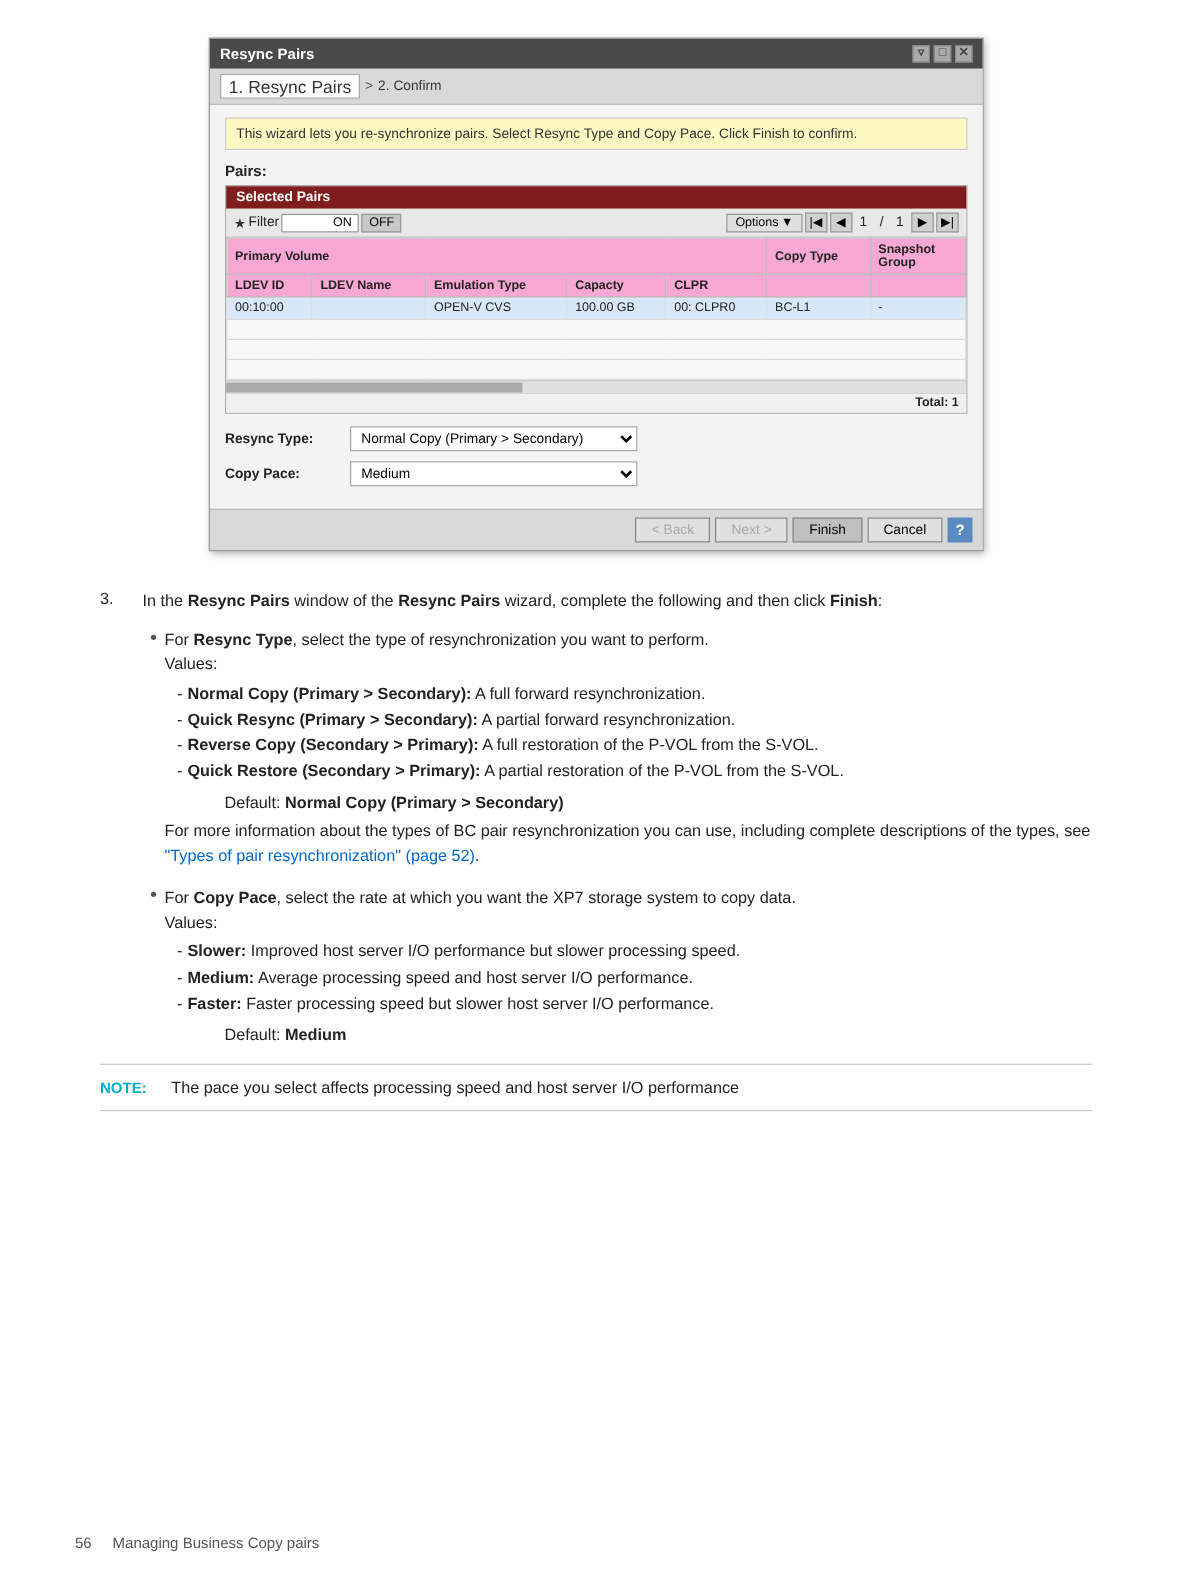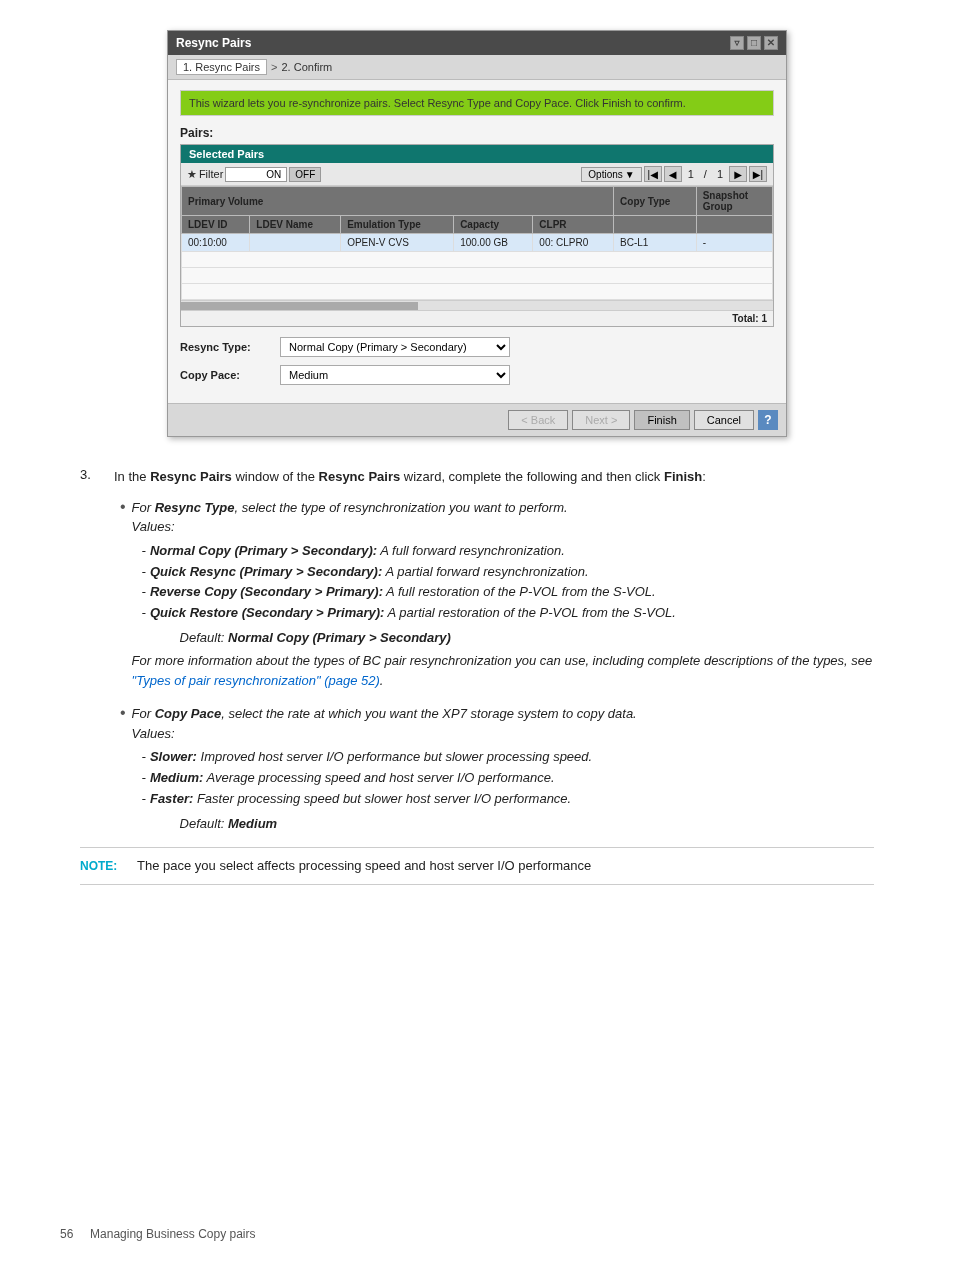--- a/index.html
+++ b/index.html
@@ -62,21 +62,21 @@
       border-bottom: 1px solid #bbb;
       display: flex;
       align-items: center;
       gap: 4px;
     }
 
     .breadcrumb-active {
       background: #fff;
       border: 1px solid #aaa;
       padding: 1px 6px;
-      font-size: 11px;
+      font-size: 14px;
     }
 
     .breadcrumb-separator {
       color: #555;
       font-size: 11px;
     }
 
     .breadcrumb-current {
       font-size: 11px;
       color: #333;
@@ -84,39 +84,39 @@
 
     .dialog-body {
       padding: 10px 12px;
       background: #f4f4f4;
     }
 
     .dialog-description {
       font-size: 11px;
       color: #333;
       margin-bottom: 10px;
-      background: #84cc16;
+      background: #fef9c3;
       padding: 6px 8px;
       border: 1px solid #ccc;
     }
 
     .pairs-label {
       font-size: 12px;
       font-weight: bold;
       margin-bottom: 4px;
     }
 
     .selected-pairs-box {
       border: 1px solid #aaa;
       background: #fff;
       margin-bottom: 10px;
     }
 
     .selected-pairs-header {
-      background: #0f766e;
+      background: #7f1d1d;
       color: #fff;
       padding: 3px 8px;
       font-size: 11px;
       font-weight: bold;
     }
 
     .table-toolbar {
       display: flex;
       justify-content: space-between;
       align-items: center;
@@ -186,21 +186,21 @@
       padding: 0 4px;
     }
 
     .data-table {
       width: 100%;
       border-collapse: collapse;
       font-size: 11px;
     }
 
     .data-table th {
-      background: #737373;
+      background: #f9a8d4;
       border: 1px solid #bbb;
       padding: 3px 6px;
       text-align: left;
       font-weight: bold;
       font-size: 10px;
       margin-left: 40px;
     }
 
     .data-table td {
       border: 1px solid #ddd;
@@ -341,21 +341,20 @@
       color: #555;
       margin-right: 6px;
       margin-top: 1px;
       font-size: 16px;
       line-height: 1;
     }
 
     .bullet-content {
       font-size: 13px;
       line-height: 1.5;
-      font-style: italic;
     }
 
     .sub-bullets {
       margin-left: 10px;
       margin-top: 4px;
     }
 
     .sub-bullet {
       font-size: 13px;
       line-height: 1.6;

